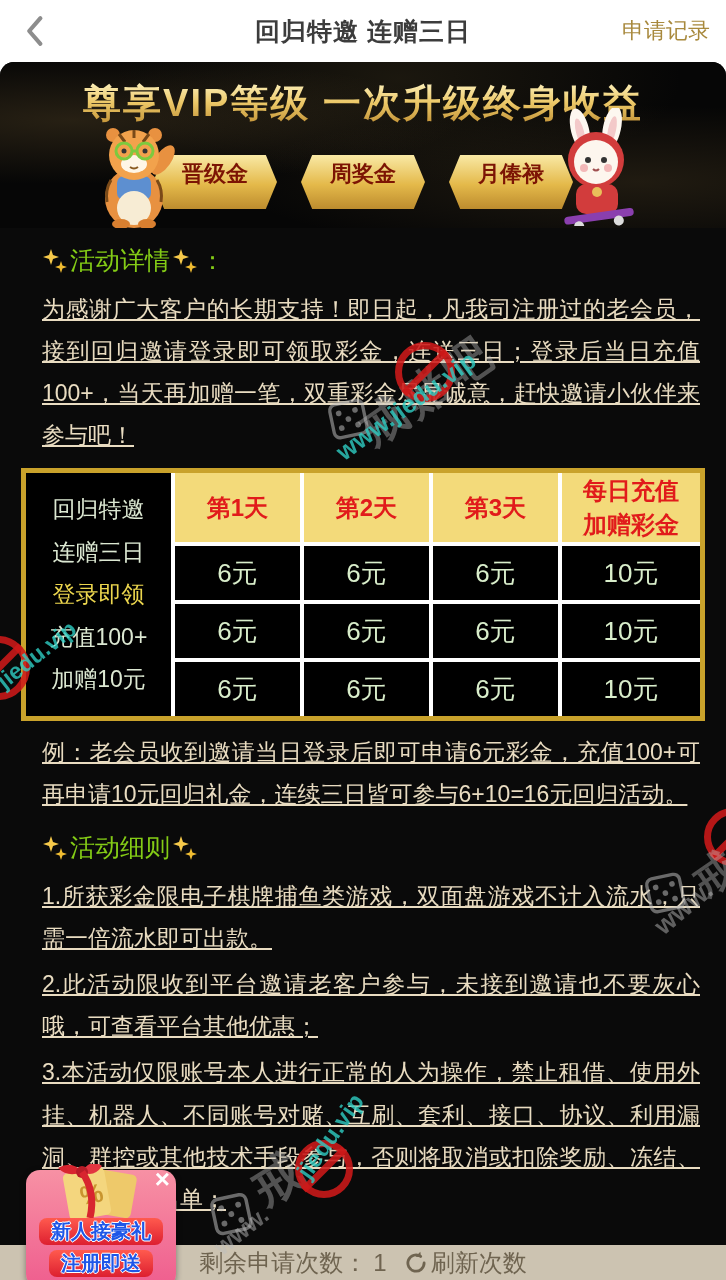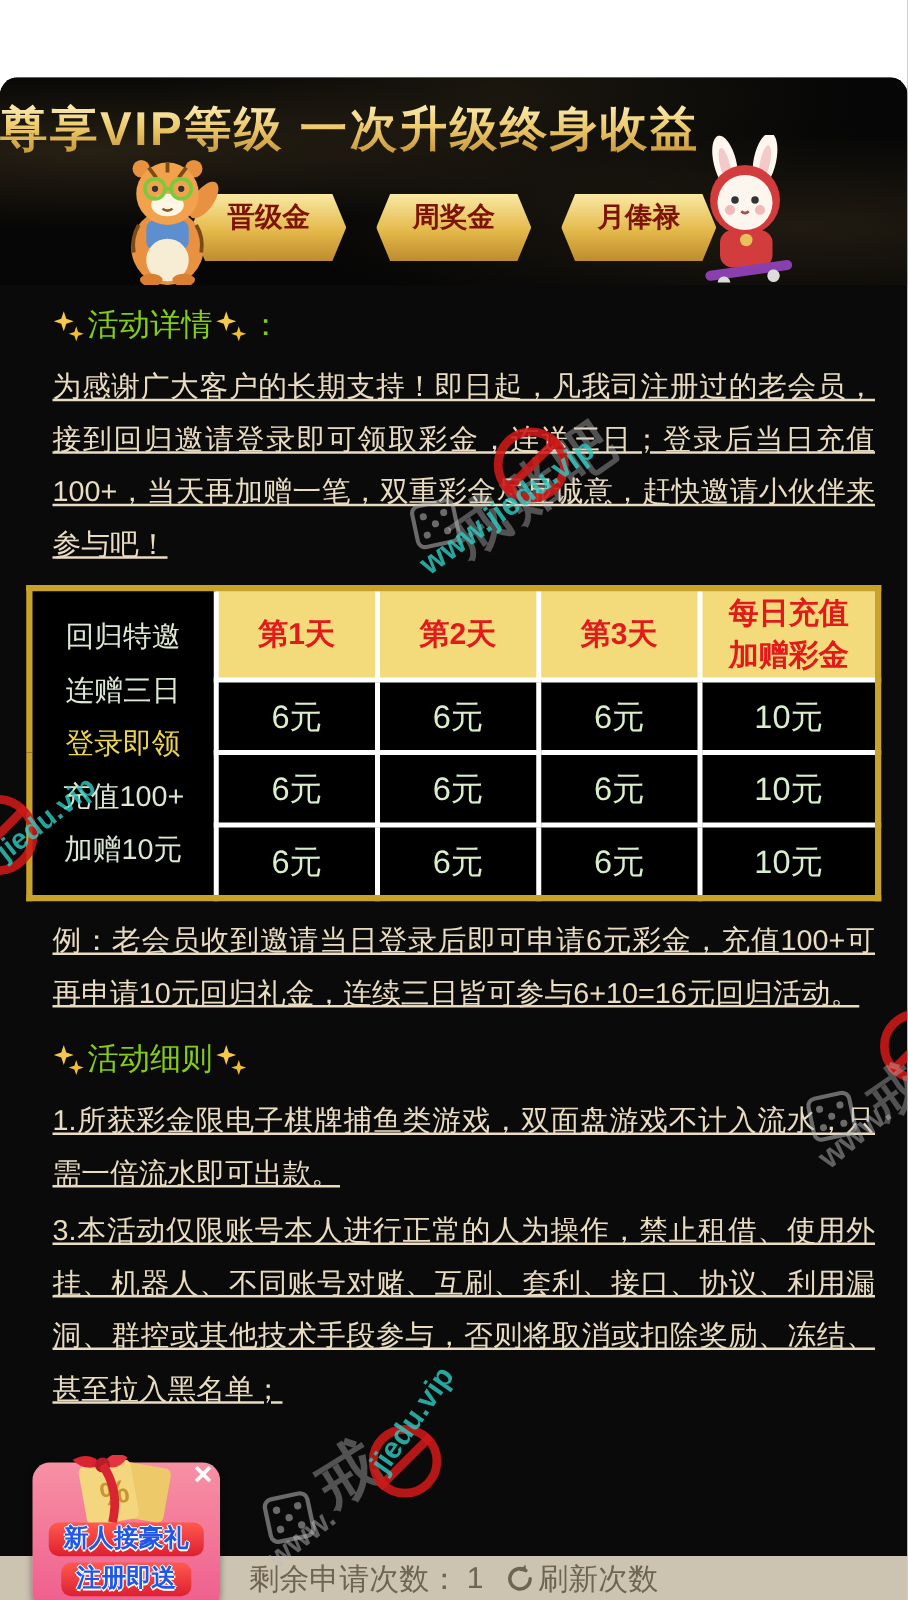--- a/index.html
+++ b/index.html
@@ -18,21 +18,21 @@
   .content{position:absolute;top:62px;left:0;width:726px;height:1183px;background:#0a0a0a;
            overflow:hidden;border-radius:14px 14px 0 0;z-index:1;}
 
   
   .banner{position:relative;height:166px;overflow:hidden;
      background:
        radial-gradient(ellipse at 10% 35%, rgba(125,100,55,.28), transparent 42%),
        radial-gradient(ellipse at 88% 72%, rgba(125,100,55,.22), transparent 45%),
        radial-gradient(ellipse at 55% 10%, rgba(90,75,40,.25), transparent 50%),
        #060606;}
-  .banner-headline{margin-top:16px;font-size:38px;font-weight:bold;letter-spacing:2px;
+  .banner-headline{margin-top:16px;text-align:center;font-size:38px;font-weight:bold;letter-spacing:2px;
      background:linear-gradient(180deg,#fdf3c2 5%,#ecc868 48%,#b9872c 100%);
      -webkit-background-clip:text;background-clip:text;color:transparent;}
   .badge-row{display:flex;justify-content:center;gap:24px;margin-top:26px;}
   .badge{min-width:92px;padding:0 16px;height:54px;line-height:38px;text-align:center;
      clip-path:polygon(9% 0,91% 0,100% 50%,91% 100%,9% 100%,0 50%);
      background:linear-gradient(180deg,#f9e9a5 0%,#e4b94a 55%,#bd8c2e 100%);
      color:#7c1404;font-size:22px;font-weight:bold;}
   .banner-domain{margin-top:24px;text-align:center;font-size:21px;font-weight:bold;
      color:#e6c783;letter-spacing:1px;}
   .mascot-l{position:absolute;left:86px;bottom:0;}
@@ -79,20 +79,29 @@
   .wm-www{color:rgba(190,190,190,.48);font-weight:bold;white-space:nowrap;}
   .wm-ban{border:7px solid rgba(205,25,25,.88);border-radius:50%;}
   .wm-ban::after{content:"";position:absolute;left:-7px;top:50%;margin-top:-3.5px;
      width:calc(100% + 14px);height:7px;background:rgba(205,25,25,.88);transform:rotate(-45deg);}
 </style>
 </head>
 <body>
 
 <div class="page">
 
+  <header class="appbar">
+    <button class="back">
+      <svg width="20" height="32" viewBox="0 0 12 20">
+        <path d="M10 2 L3 10 L10 18" stroke="#8d8d8d" stroke-width="2.6" fill="none" stroke-linecap="round" stroke-linejoin="round"></path>
+      </svg>
+    </button>
+    <div class="appbar-title">回归特邀 连赠三日</div>
+    <a class="records">申请记录</a>
+  </header>
 
   <div class="content">
 
     <div class="banner">
       <div class="banner-headline">尊享VIP等级 一次升级终身收益</div>
       <div class="badge-row">
         <span class="badge">晋级金</span>
         <span class="badge">周奖金</span>
         <span class="badge">月俸禄</span>
       </div>
@@ -209,20 +218,21 @@
             <path d="M9 1 L11 7 L17 9 L11 11 L9 17 L7 11 L1 9 L7 7 Z" fill="#f6c94a"></path>
             <path d="M19 13 L20.5 17.5 L25 19 L20.5 20.5 L19 25 L17.5 20.5 L13 19 L17.5 17.5 Z" fill="#f1bd32"></path>
           </svg>
         <span>活动细则</span>
         <svg class="sparkle" width="26" height="26" viewBox="0 0 26 26">
             <path d="M9 1 L11 7 L17 9 L11 11 L9 17 L7 11 L1 9 L7 7 Z" fill="#f6c94a"></path>
             <path d="M19 13 L20.5 17.5 L25 19 L20.5 20.5 L19 25 L17.5 20.5 L13 19 L17.5 17.5 Z" fill="#f1bd32"></path>
           </svg>
       </div>
       <p class="para">1.所获彩金限电子棋牌捕鱼类游戏，双面盘游戏不计入流水，只需一倍流水即可出款。</p>
+      <p class="para">2.此活动限收到平台邀请老客户参与，未接到邀请也不要灰心哦，可查看平台其他优惠；</p>
       <p class="para">3.本活动仅限账号本人进行正常的人为操作，禁止租借、使用外挂、机器人、不同账号对赌、互刷、套利、接口、协议、利用漏洞、群控或其他技术手段参与，否则将取消或扣除奖励、冻结、甚至拉入黑名单；</p>
 
     </div>
   </div>
 
   <div class="wm" style="left:325px;top:330px;">
     <span class="wm-brand" style="left:26px;top:30px;font-size:46px;letter-spacing:5px;transform:rotate(-35deg);">戒赌吧</span>
     <span class="wm-ban" style="left:70px;top:12px;width:46px;height:46px;"></span>
     <svg width="50" height="50" viewBox="0 0 60 60" style="left:0;top:62px;">
       <g transform="rotate(-12 30 32)">

